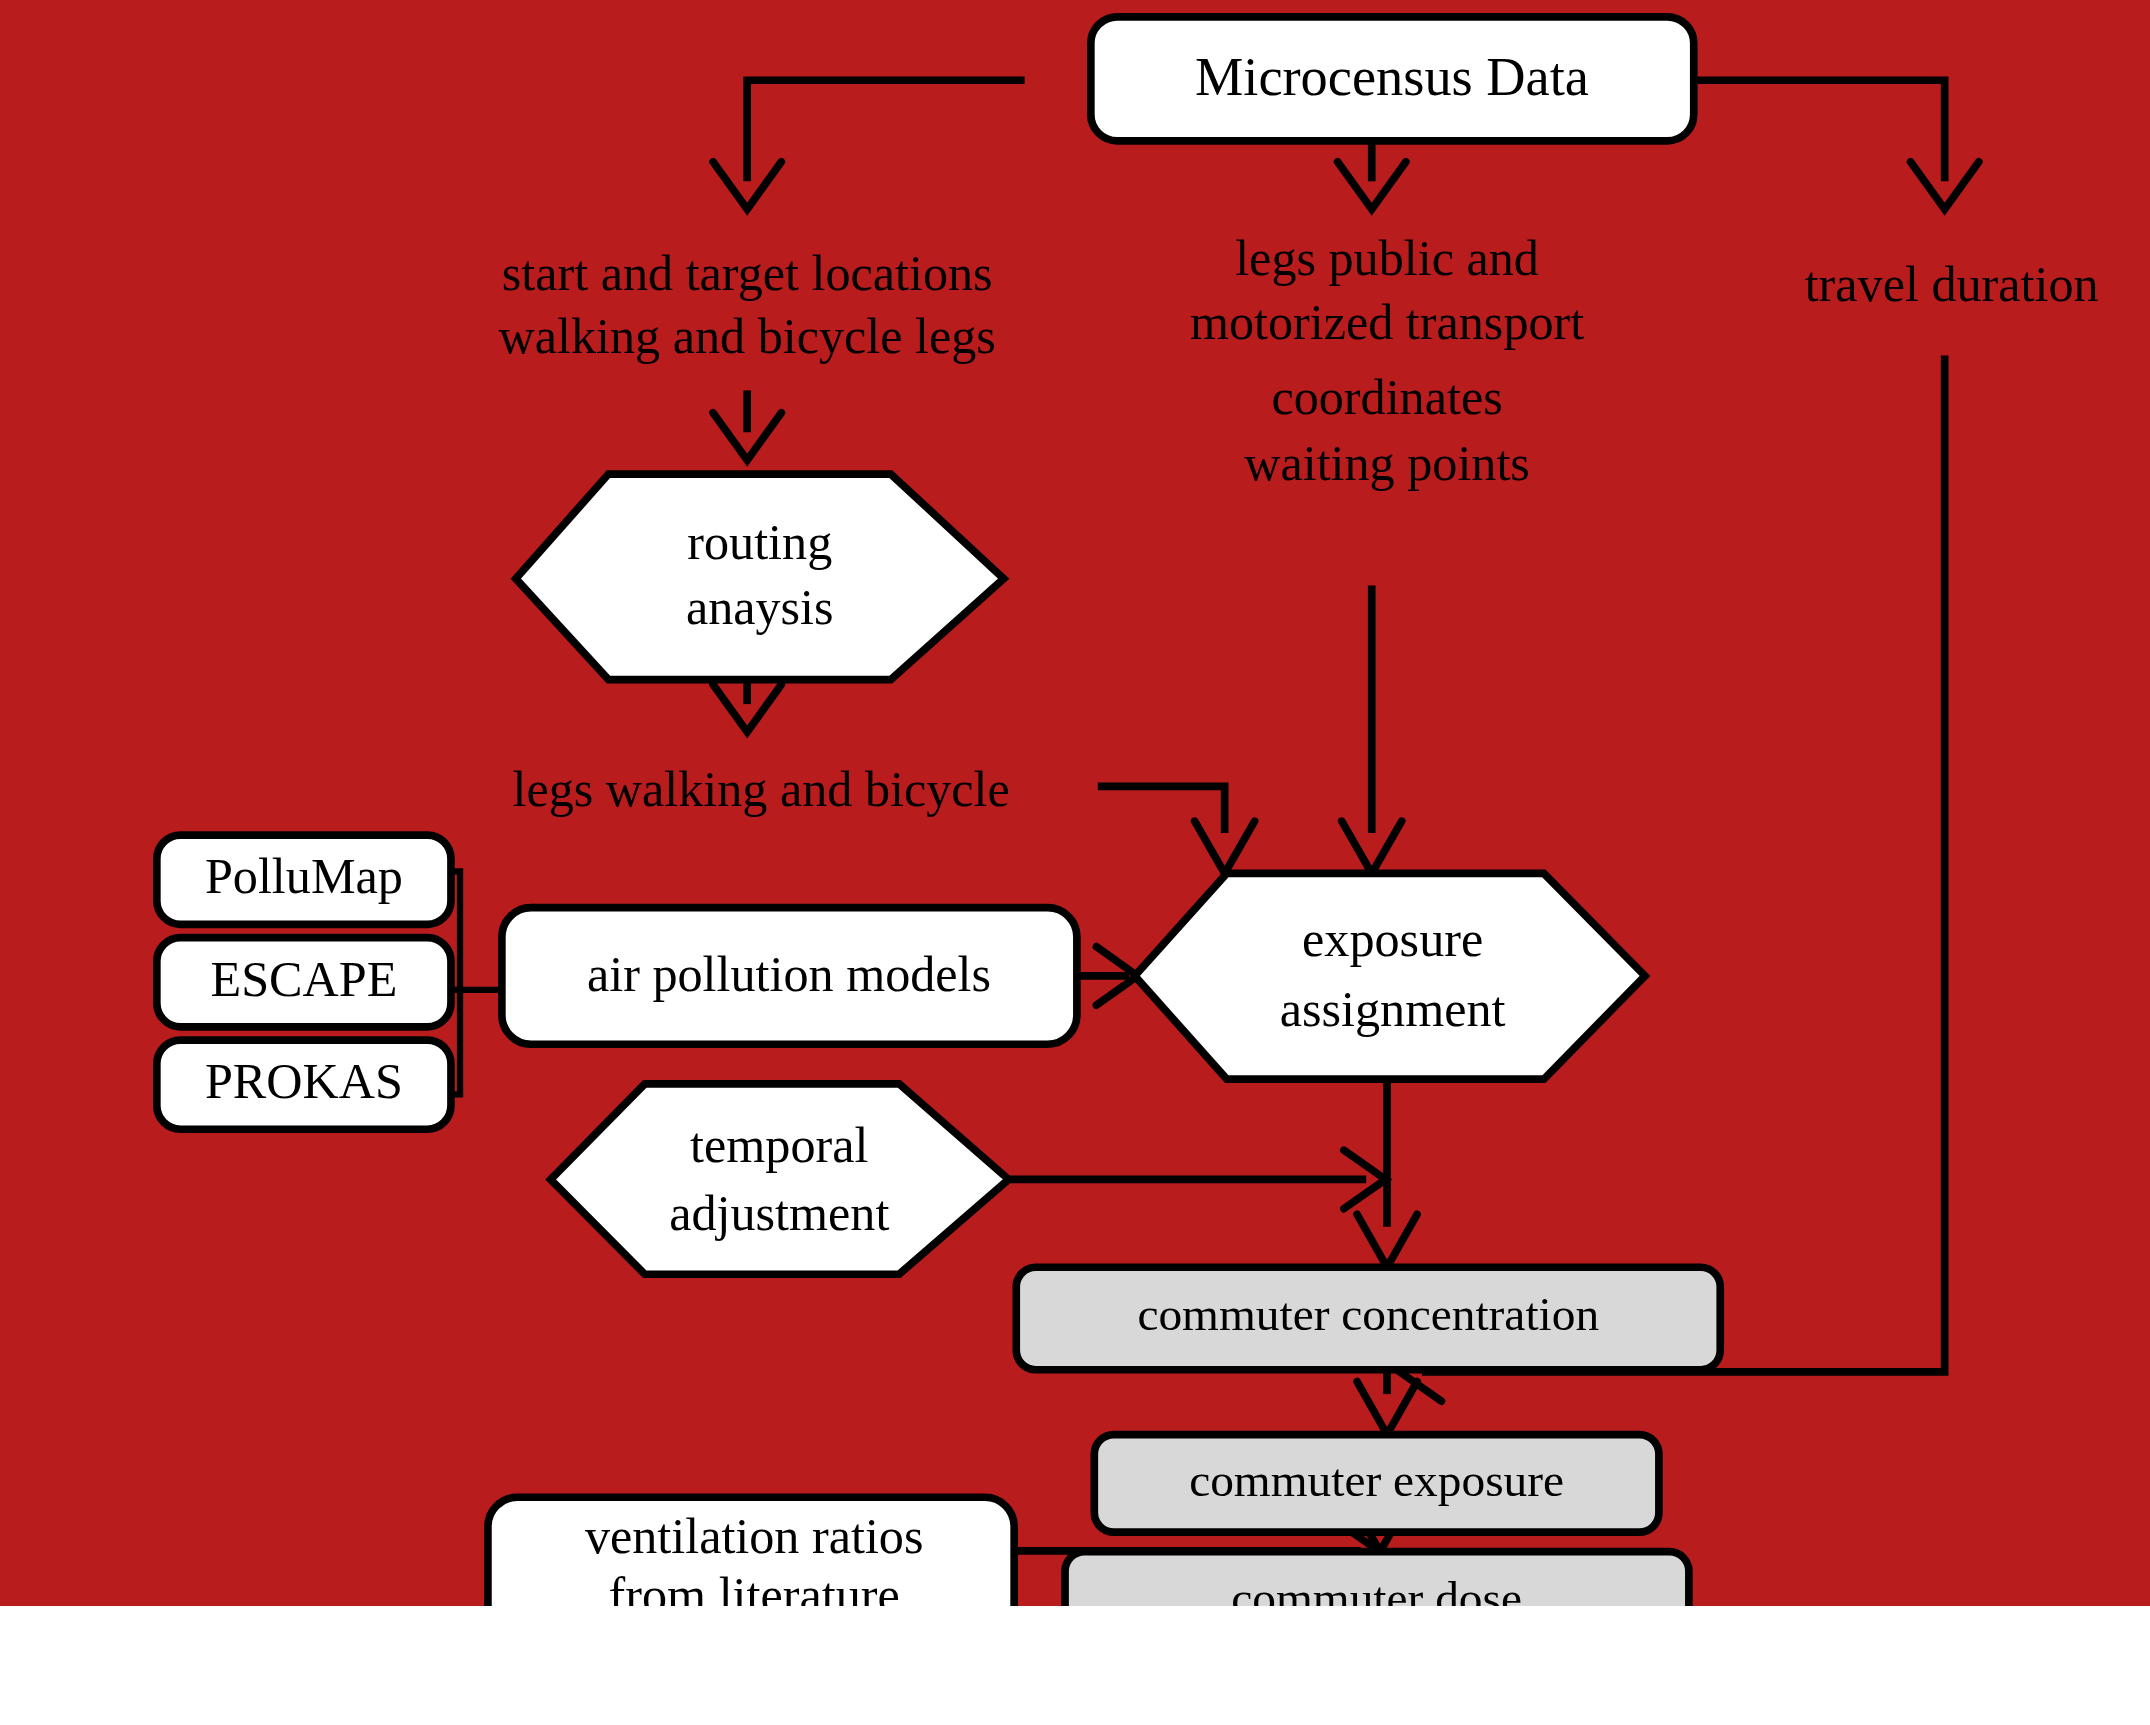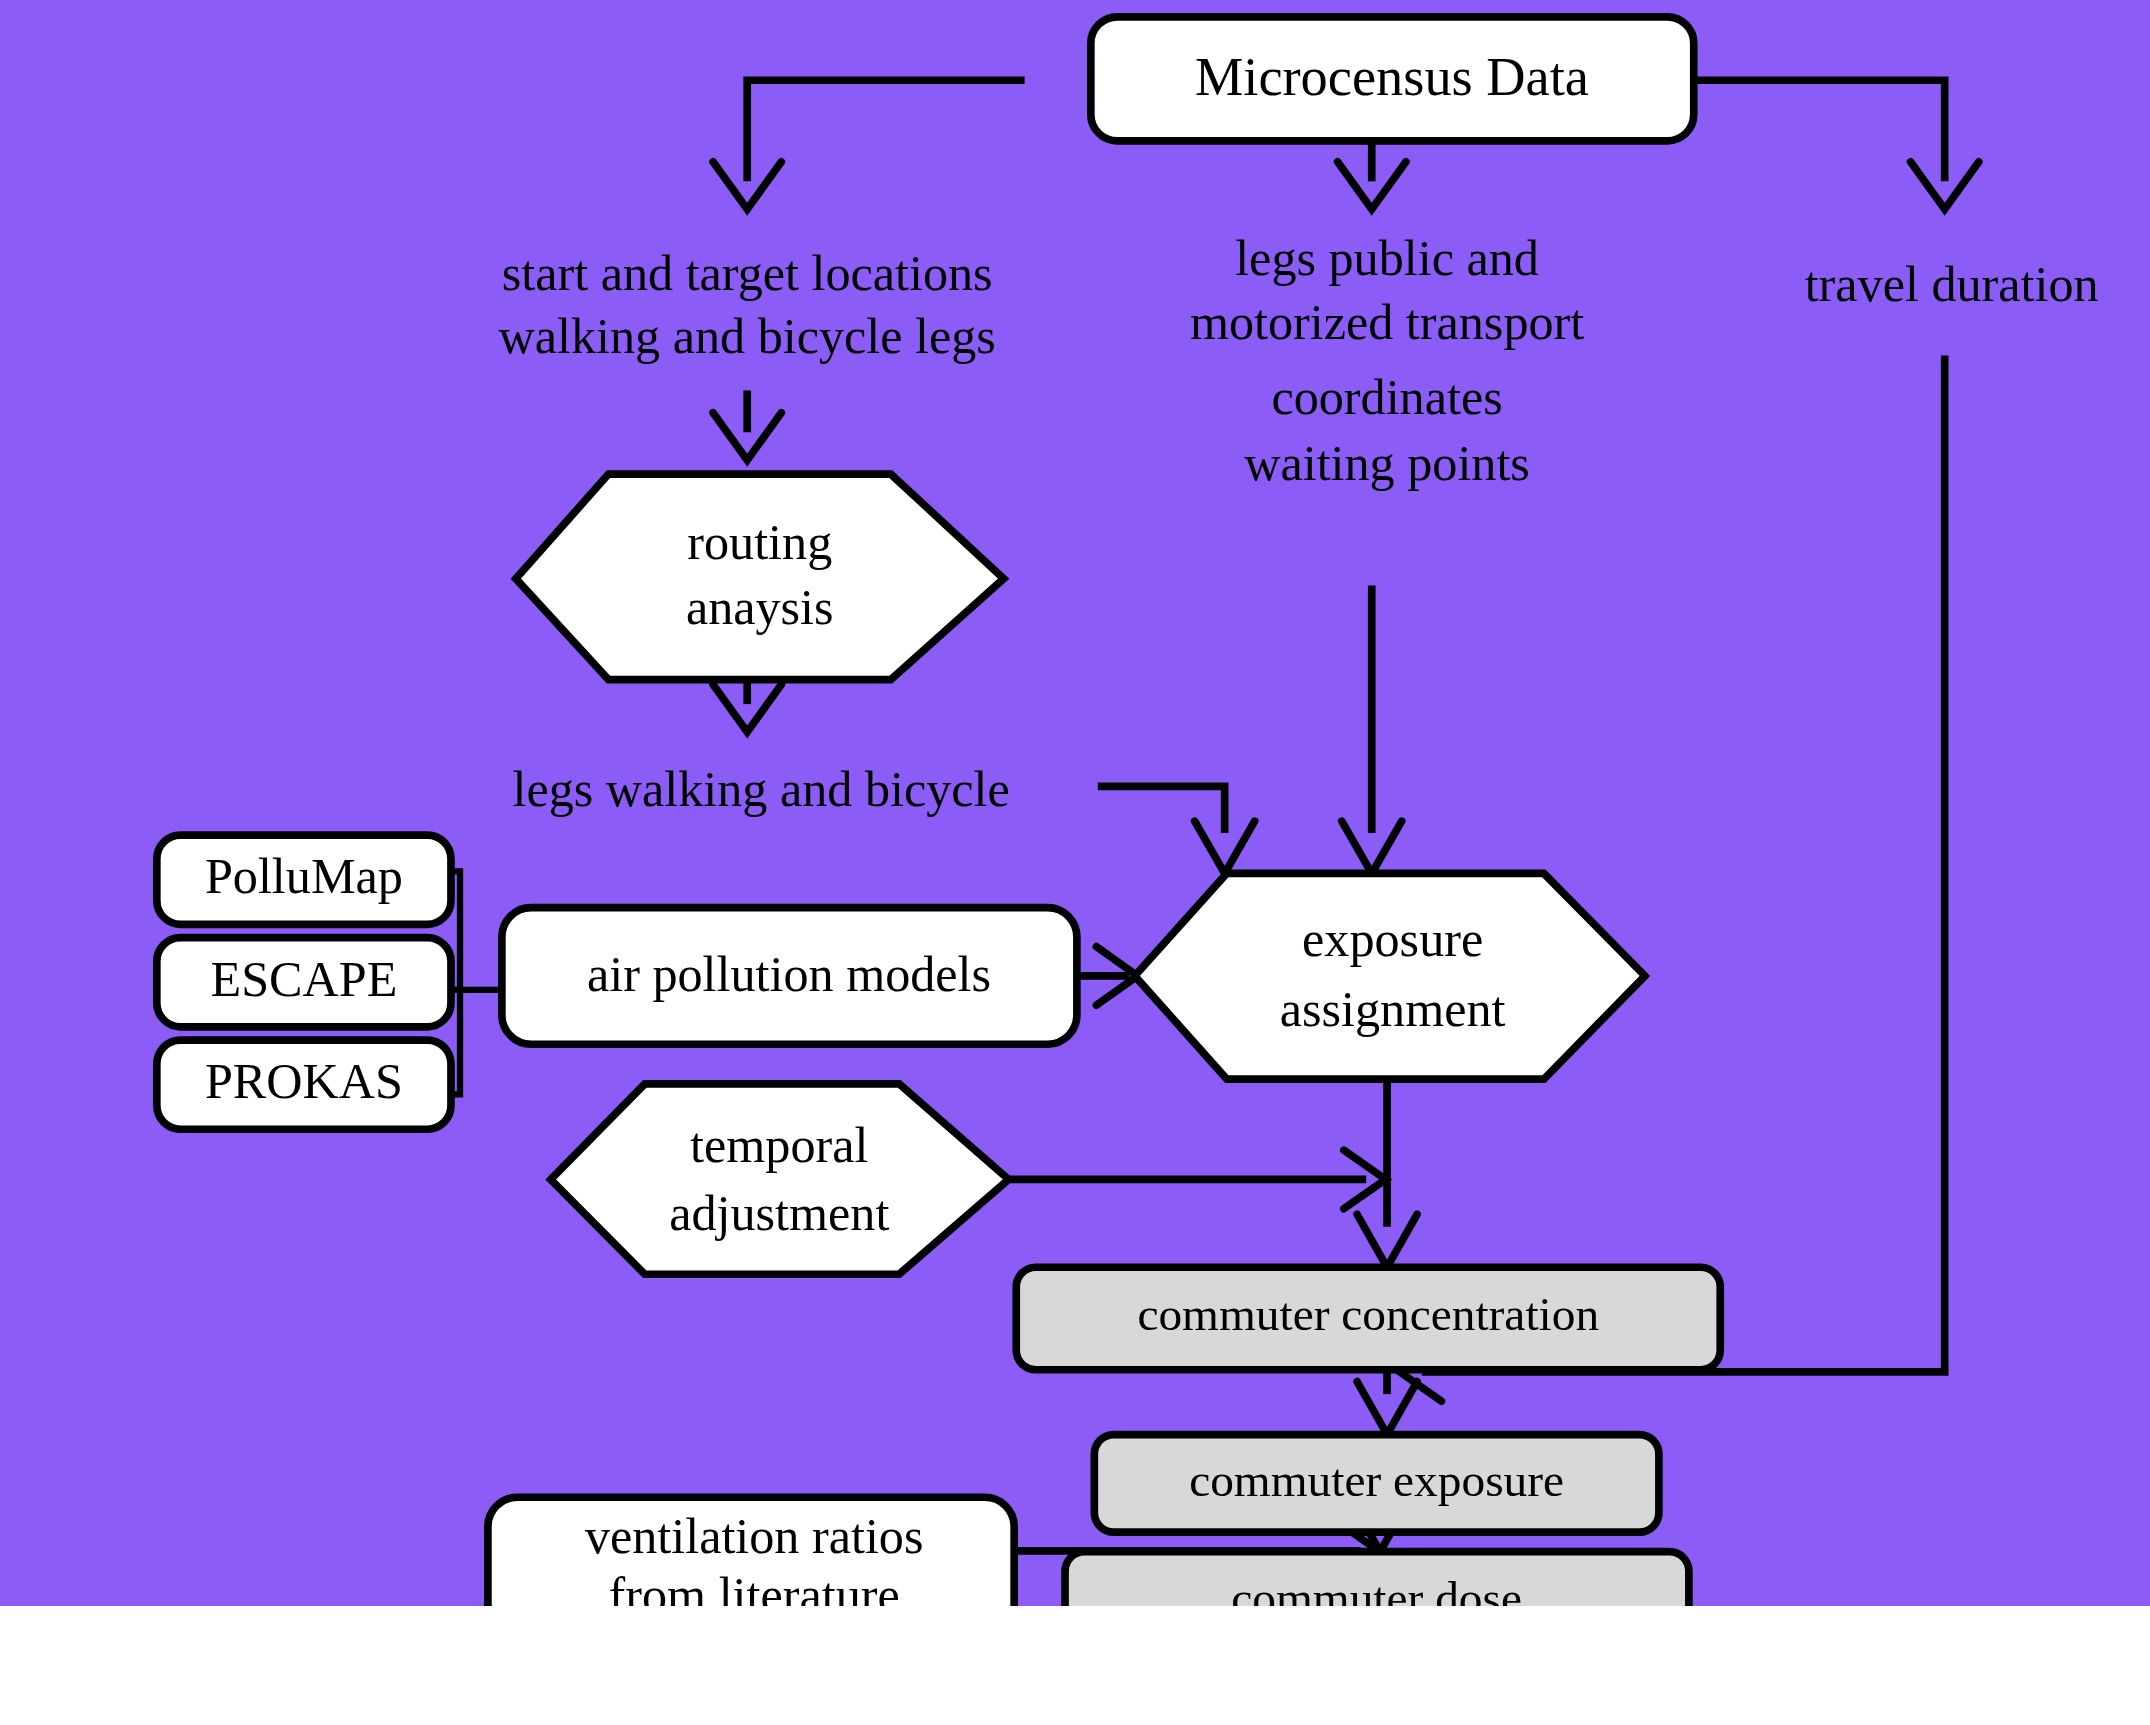--- a/index.html
+++ b/index.html
@@ -5,21 +5,21 @@
 <style>
   html, body {
     margin: 0;
     padding: 0;
     background: #ffffff;
   }
   #diagram-root {
     position: relative;
     width: 2151px;
     height: 1606px;
-    background: #8b5cf6;
+    background: #b91c1c;
     font-family: "Liberation Serif", "DejaVu Serif", serif;
     overflow: hidden;
   }
   svg.flow {
     position: absolute;
     top: 0;
     left: 0;
     width: 2151px;
     height: 1726px;
   }

